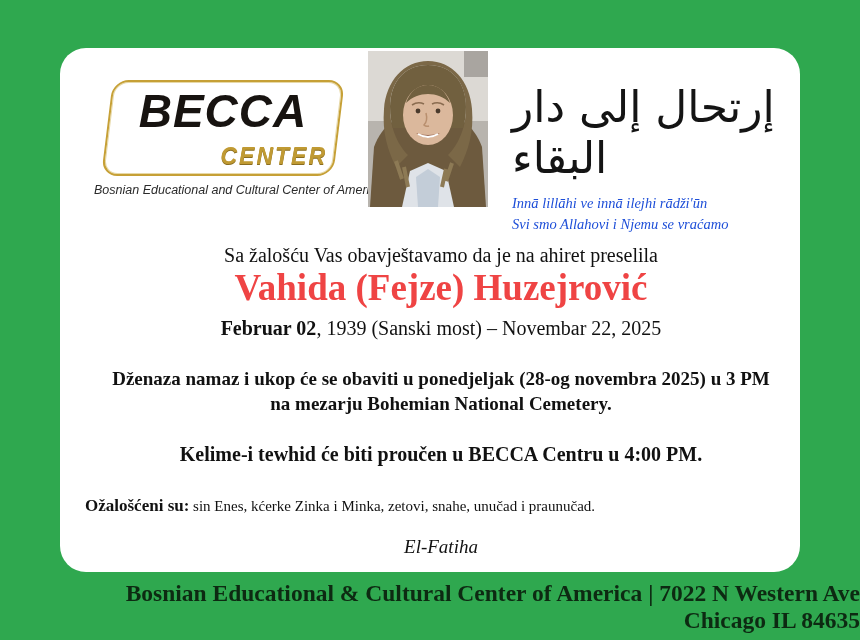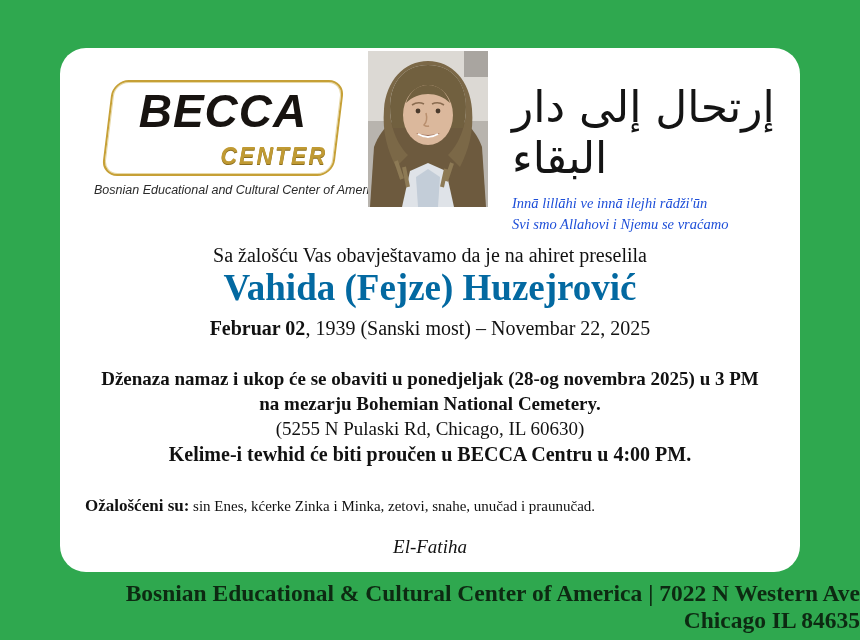--- a/index.html
+++ b/index.html
@@ -77,23 +77,23 @@
   }
   .translit {
     margin-top: 10px;
     font-style: italic;
     font-size: 14.5px;
     color: #1d4ed8;
     line-height: 1.45;
   }
 
   
-  .line { position: absolute; left: 0; width: 740px; text-align: center; color: #111; }
+  .line { position: absolute; left: 11px; width: 740px; text-align: center; color: #111; }
   .intro      { top: 196px; font-size: 20px; }
-  .name       { top: 218px; font-size: 37px; font-weight: bold; color: #0369a1; }
+  .name       { top: 218px; font-size: 37px; font-weight: bold; color: #ef4444; }
   .dates      { top: 269px; font-size: 20px; }
   .dates b    { font-weight: bold; }
   .funeral1   { top: 320px; font-size: 19px; font-weight: bold; }
   .funeral2   { top: 345px; font-size: 19px; font-weight: bold; }
   .address    { top: 370px; font-size: 19px; }
   .tewhid     { top: 395px; font-size: 20px; font-weight: bold; }
   .mourners   { top: 448px; left: 25px; width: 690px; text-align: left; font-size: 15px; }
   .mourners .label { font-weight: bold; font-size: 17px; }
   .fatiha     { top: 488px; font-style: italic; font-size: 19px; }
 
@@ -160,21 +160,20 @@
         <div>Svi smo Allahovi i Njemu se vraćamo</div>
       </div>
     </div>
   </div>
 
   <div class="line intro">Sa žalošću Vas obavještavamo da je na ahiret preselila</div>
   <div class="line name">Vahida (Fejze) Huzejrović</div>
   <div class="line dates"><b>Februar 02</b><span>, 1939 (Sanski most) – Novembar 22,  2025</span></div>
   <div class="line funeral1">Dženaza namaz i ukop će se obaviti u ponedjeljak (28-og novembra 2025) u 3 PM</div>
   <div class="line funeral2">na mezarju Bohemian National Cemetery.</div>
-  <div class="line address">(5255 N Pulaski Rd, Chicago, IL 60630)</div>
   <div class="line tewhid">Kelime-i tewhid će biti proučen u BECCA Centru u 4:00 PM.</div>
   <div class="line mourners"><span class="label">Ožalošćeni su:</span><span> sin Enes, kćerke Zinka i Minka, zetovi, snahe, unučad i praunučad.</span></div>
   <div class="line fatiha">El-Fatiha</div>
 </div>
 
 <div class="footer">
   <div>Bosnian Educational &amp; Cultural Center of America | 7022 N Western Ave</div>
   <div>Chicago IL 84635</div>
 </div>
 

